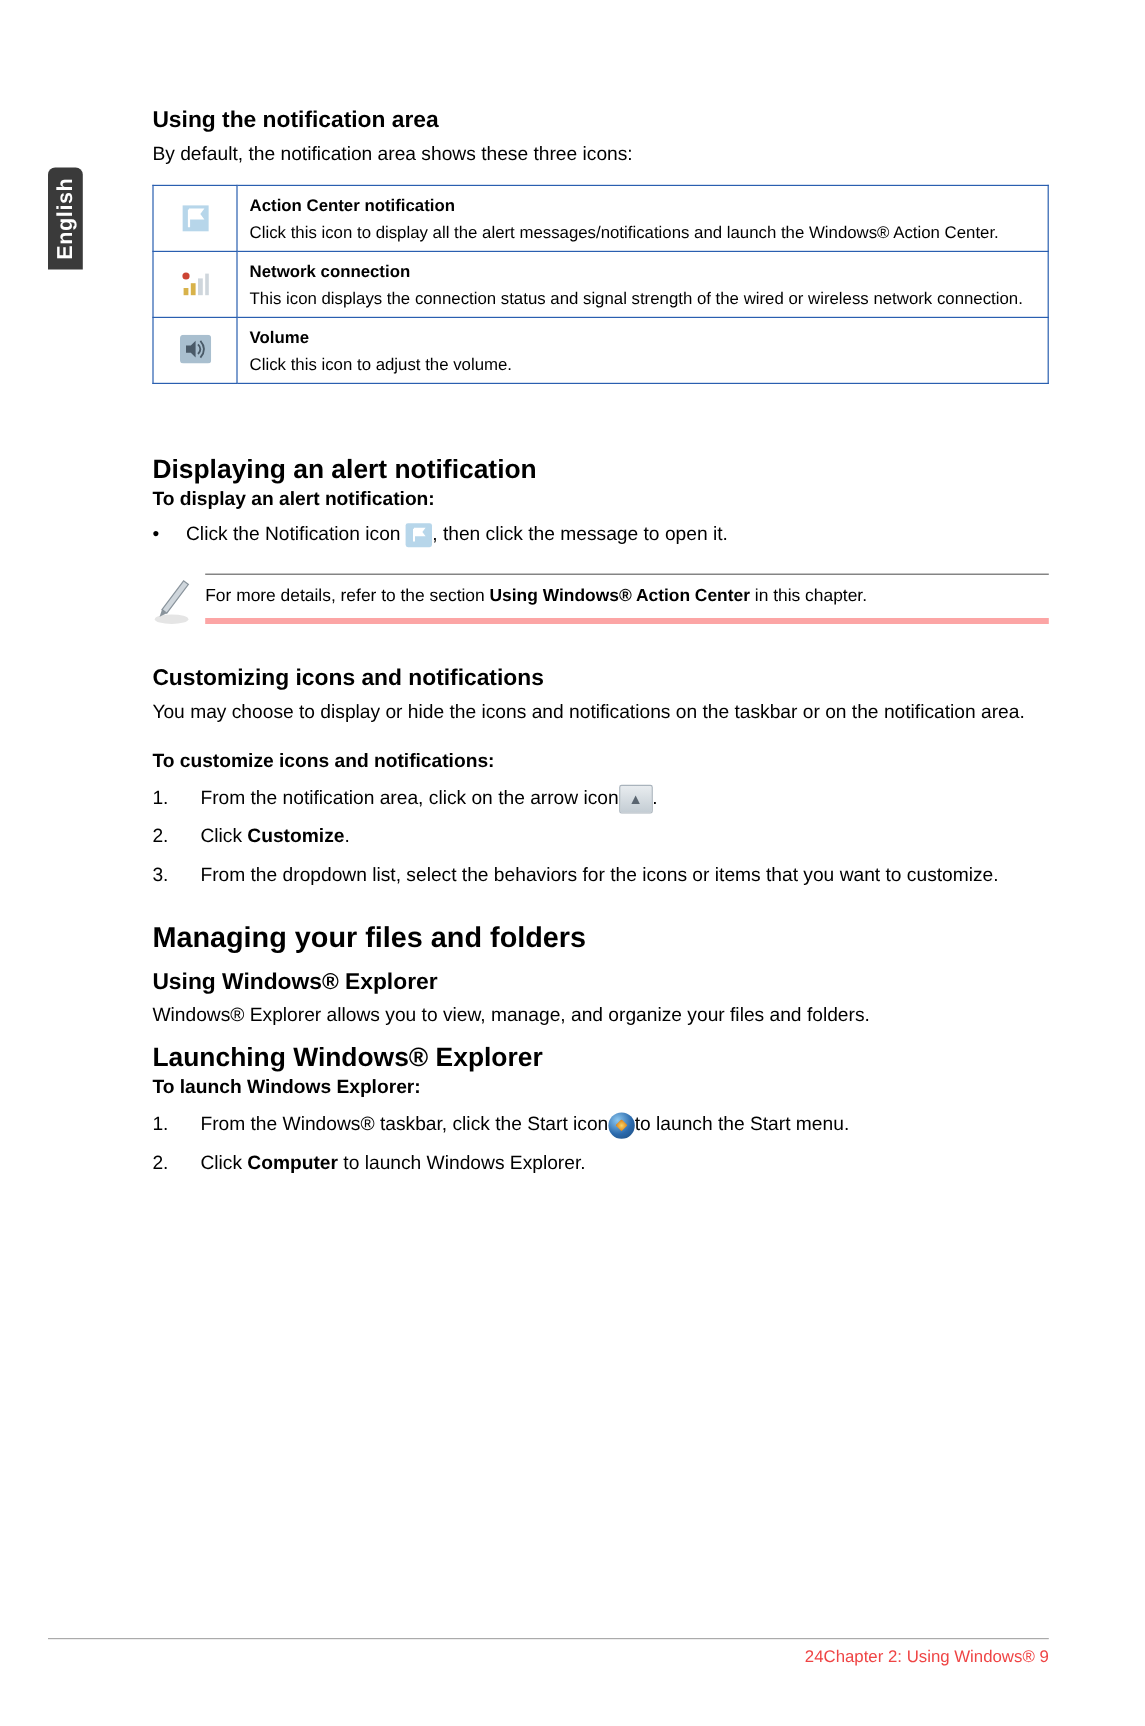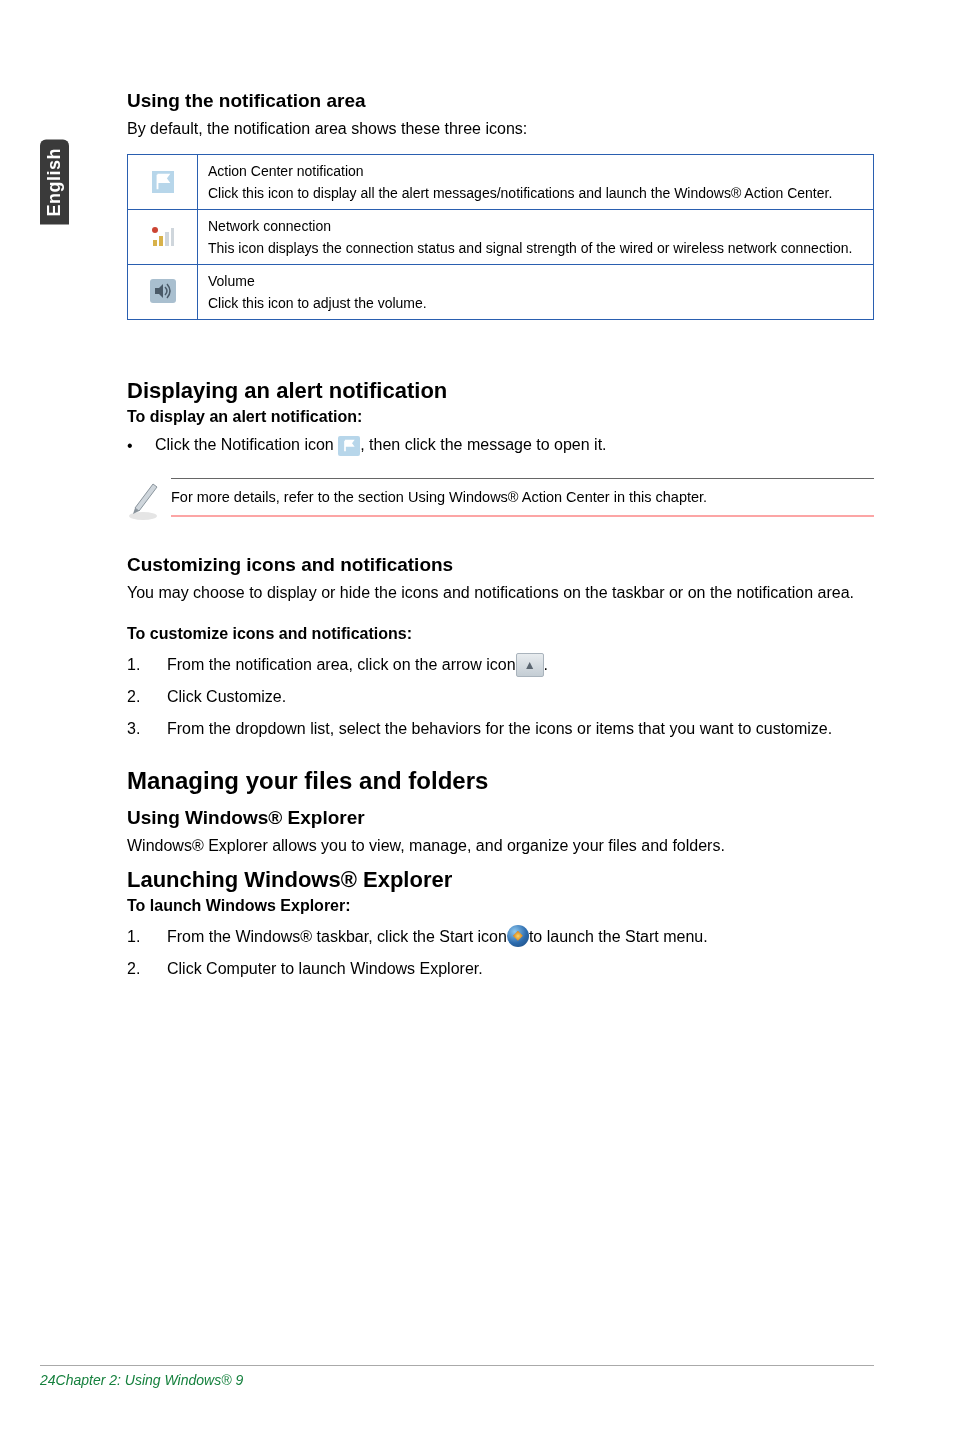--- a/index.html
+++ b/index.html
@@ -57,21 +57,21 @@
       text-align: center;
     }
     .icon-box {
       display: inline-flex;
       width: 28px;
       height: 28px;
       align-items: center;
       justify-content: center;
       border-radius: 3px;
     }
-    .bold { font-weight: normal; }
+    .bold { font-weight: bold; }
     .section-gap-lg { margin-top: 58px; }
     .section-gap { margin-top: 28px; }
     .h4 {
       font-size: 22px;
       font-weight: bold;
       margin-bottom: 4px;
     }
     .h5 {
       font-size: 16px;
       font-weight: bold;
@@ -101,21 +101,21 @@
       align-items: flex-start;
       margin-top: 22px;
     }
     .pencil-icon {
       width: 44px;
       flex-shrink: 0;
     }
     .note-body {
       flex: 1;
       border-top: 1px solid #666;
-      border-bottom: 2px solid #fca5a5;
+      border-bottom: 5px solid #fca5a5;
       padding: 10px 0;
       font-size: 14.5px;
     }
     .h2 {
       font-size: 24px;
       font-weight: bold;
       margin-top: 26px;
       margin-bottom: 12px;
     }
     .num-list {
@@ -168,24 +168,23 @@
       clip-path: polygon(50% 0,100% 50%,50% 100%,0 50%);
     }
     .footer {
       position: absolute;
       bottom: 50px;
       left: 40px;
       right: 80px;
       border-top: 1px solid #aaa;
       padding-top: 6px;
       display: flex;
-      justify-content: flex-start;
+      justify-content: flex-end;
       font-size: 14px;
-      color: #15803d;
-      font-style: italic;
+      color: #ef4444;
     }
   </style>
 </head>
 <body>
 
 <div class="side-tab">English</div>
 
 <div class="page">
   <div class="content">
 
@@ -306,21 +305,21 @@
     <div class="h3">Using Windows® Explorer</div>
     <div class="body-text">Windows® Explorer allows you to view, manage, and organize your files and folders.</div>
 
     <div style="height:10px"></div>
     <div class="h4">Launching Windows® Explorer</div>
     <div class="h5">To launch Windows Explorer:</div>
 
     <div class="num-list">
       <div class="num-item">
         <span class="num">1.</span>
-        <span class="txt" style="display:flex;align-items:flex-start;flex-wrap:wrap">
+        <span class="txt" style="display:flex;align-items:center;flex-wrap:wrap">
           <span>From the Windows® taskbar, click the Start icon </span>
           <span class="start-orb"></span>
           <span> to launch the Start menu.</span>
         </span>
       </div>
       <div class="num-item">
         <span class="num">2.</span>
         <span class="txt"><span>Click </span><span class="bold">Computer</span><span> to launch Windows Explorer.</span></span>
       </div>
     </div>

